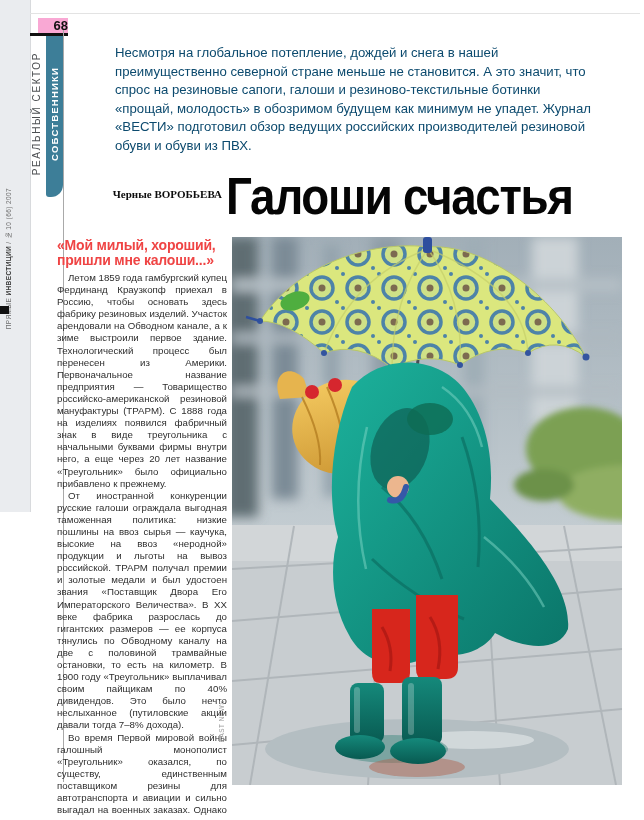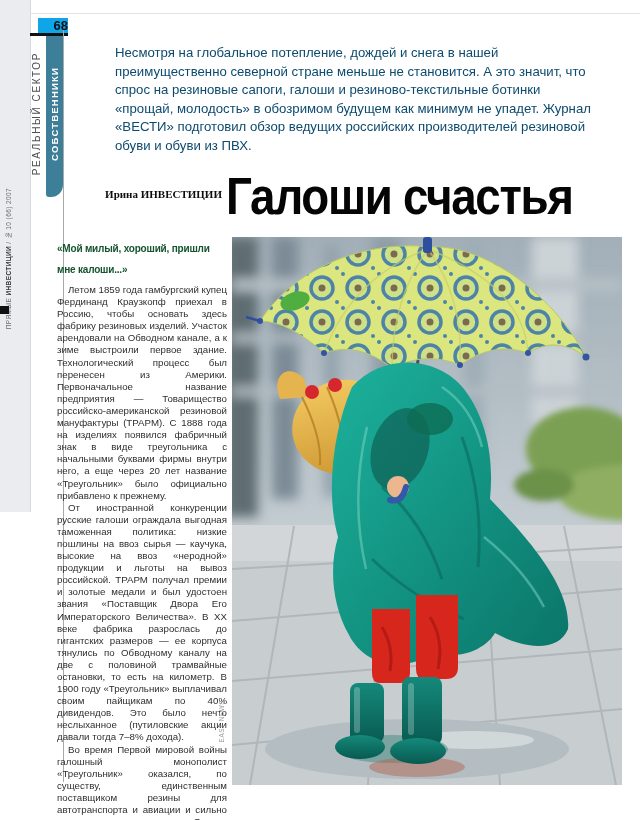--- a/index.html
+++ b/index.html
@@ -12,43 +12,43 @@
   .top-edge{position:absolute;left:30px;top:13px;width:610px;height:1px;background:#e3e3e3;}
 
   .vtext{writing-mode:vertical-rl;transform:rotate(180deg);white-space:nowrap;}
 
   .section-label{position:absolute;left:31px;top:38px;height:152px;width:15px;
     font-size:10px;letter-spacing:1.6px;color:#4c4f52;display:flex;align-items:center;}
   .rubric-tab{position:absolute;left:46px;top:30px;width:17px;height:167px;
     border-radius:0 0 12px 3px;display:flex;align-items:center;justify-content:center;}
   .rubric-tab .vtext{font-size:9.5px;font-weight:bold;letter-spacing:1.2px;color:#fff;}
 
-  .pageno-chip{position:absolute;left:38px;top:18px;width:30px;height:15px;background:#0ea5e9;
+  .pageno-chip{position:absolute;left:38px;top:18px;width:30px;height:15px;background:#f9a8d4;
     text-align:right;font-size:13px;font-weight:bold;line-height:15px;}
   .topline{position:absolute;left:30px;top:33px;width:38px;height:3px;background:#111;}
   .vert-rule{position:absolute;left:63px;top:30px;width:1px;height:752px;background:#a9a9a9;}
 
   .edition{position:absolute;left:5px;top:188px;width:14px;height:128px;
     font-size:6.5px;color:#6e6e6e;letter-spacing:.4px;}
   .edition b{color:#3c3c3c;}
   .print-mark{position:absolute;left:0;top:306px;width:9px;height:8px;background:#101010;}
 
   
   .lead{position:absolute;left:115px;top:44px;width:486px;
     font-size:13.2px;line-height:18.6px;color:#0c4a6e;}
   .author{position:absolute;left:56px;top:188px;width:166px;text-align:right;
     font-family:"Liberation Serif",serif;font-weight:bold;font-size:11px;color:#0d0d0d;}
   .headline{position:absolute;left:226px;top:168px;font-size:52px;line-height:56px;
     font-weight:800;letter-spacing:-1.5px;color:#050505;transform:scaleX(.88);
     transform-origin:left top;white-space:nowrap;}
 
   
   .column{position:absolute;left:57px;top:238px;width:170px;}
-  .subhead{margin:0 0 4px 0;font-size:10px;line-height:21px;font-weight:bold;
-    letter-spacing:-.2px;color:#14532d;}
+  .subhead{margin:0 0 4px 0;font-size:14px;line-height:15px;font-weight:bold;
+    letter-spacing:-.2px;color:#ef4444;}
   .column p{margin:0;font-size:9.7px;line-height:12.1px;text-align:justify;color:#2e2e2e;}
   .column p.ind{text-indent:11px;margin-top:0;}
 
   
   .photo{position:absolute;left:232px;top:237px;width:390px;height:548px;overflow:hidden;}
   .photo svg{display:block;}
   .credit{position:absolute;left:218px;top:700px;width:10px;height:75px;
     font-size:6.3px;color:#9a9a9a;letter-spacing:.6px;}
 </style>
 </head>
@@ -71,21 +71,21 @@
   <div class="topline"></div>
   <div class="pageno-chip">68</div>
   <div class="vert-rule"></div>
 
   <div class="edition">
     <span class="vtext"><span>ПРЯМЫЕ </span><b>ИНВЕСТИЦИИ</b><span> / № 10 (66) 2007</span></span>
   </div>
   <div class="print-mark"></div>
 
   <div class="lead">Несмотря на глобальное потепление, дождей и снега в нашей преимущественно северной стране меньше не становится. А это значит, что спрос на резиновые сапоги, галоши и резиново-текстильные ботинки «прощай, молодость» в обозримом будущем как минимум не упадет. Журнал «ВЕСТИ» подготовил обзор ведущих российских производителей резиновой обуви и обуви из ПВХ.</div>
-  <div class="author">Ирина ИНВЕСТИЦИИ</div>
+  <div class="author">Черные ВОРОБЬЕВА</div>
   <div class="headline">Галоши счастья</div>
 
   <div class="column">
     <h2 class="subhead">«Мой милый, хороший, пришли мне калоши...»</h2>
     <p class="ind">Летом 1859 года гамбургский купец Фердинанд Краузкопф приехал в Россию, чтобы основать здесь фабрику резиновых изделий. Участок арендовали на Обводном канале, а к зиме выстроили первое здание. Технологический процесс был перенесен из Америки. Первоначальное название предприятия — Товарищество российско-американской резиновой мануфактуры (ТРАРМ). С 1888 года на изделиях появился фабричный знак в виде треугольника с начальными буквами фирмы внутри него, а еще через 20 лет название «Треугольник» было официально прибавлено к прежнему.</p>
     <p class="ind">От иностранной конкуренции русские галоши ограждала выгодная таможенная политика: низкие пошлины на ввоз сырья — каучука, высокие на ввоз «неродной» продукции и льготы на вывоз российской. ТРАРМ получал премии и золотые медали и был удостоен звания «Поставщик Двора Его Императорского Величества». В XX веке фабрика разрослась до гигантских размеров — ее корпуса тянулись по Обводному каналу на две с половиной трамвайные остановки, то есть на километр. В 1900 году «Треугольник» выплачивал своим пайщикам по 40% дивидендов. Это было нечто неслыханное (путиловские акции давали тогда 7–8% дохода).</p>
     <p class="ind">Во время Первой мировой войны галошный монополист «Треугольник» оказался, по существу, единственным поставщиком резины для автотранспорта и авиации и сильно выгадал на военных заказах. Однако снижение, а затем и прекращение производства галош из-за войны и революций сильно ударило по народным массам.</p>
 
   </div>
 

